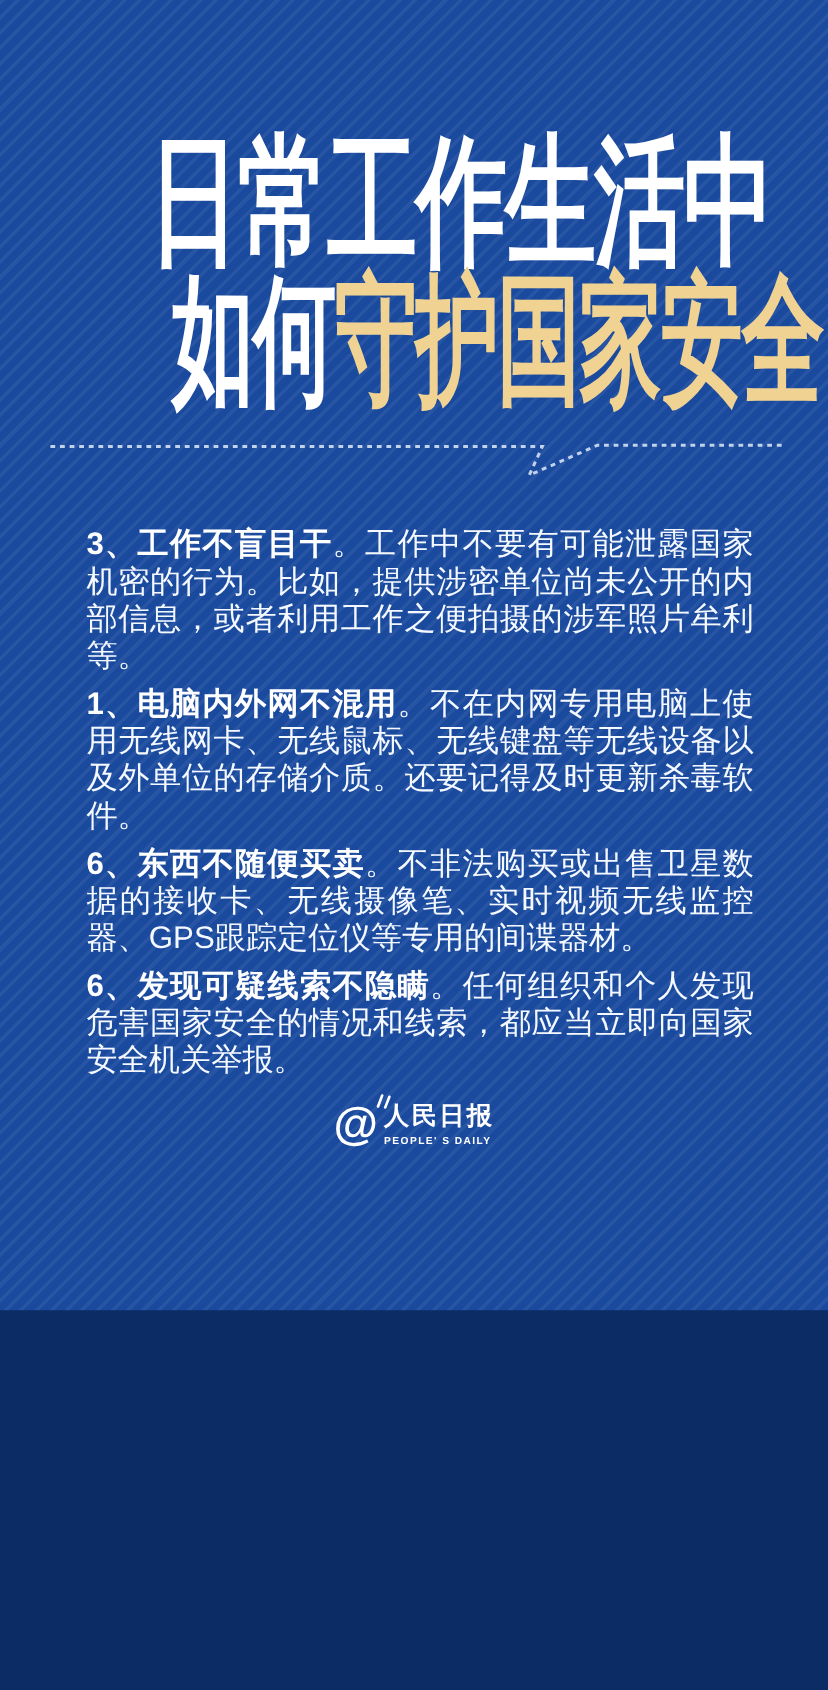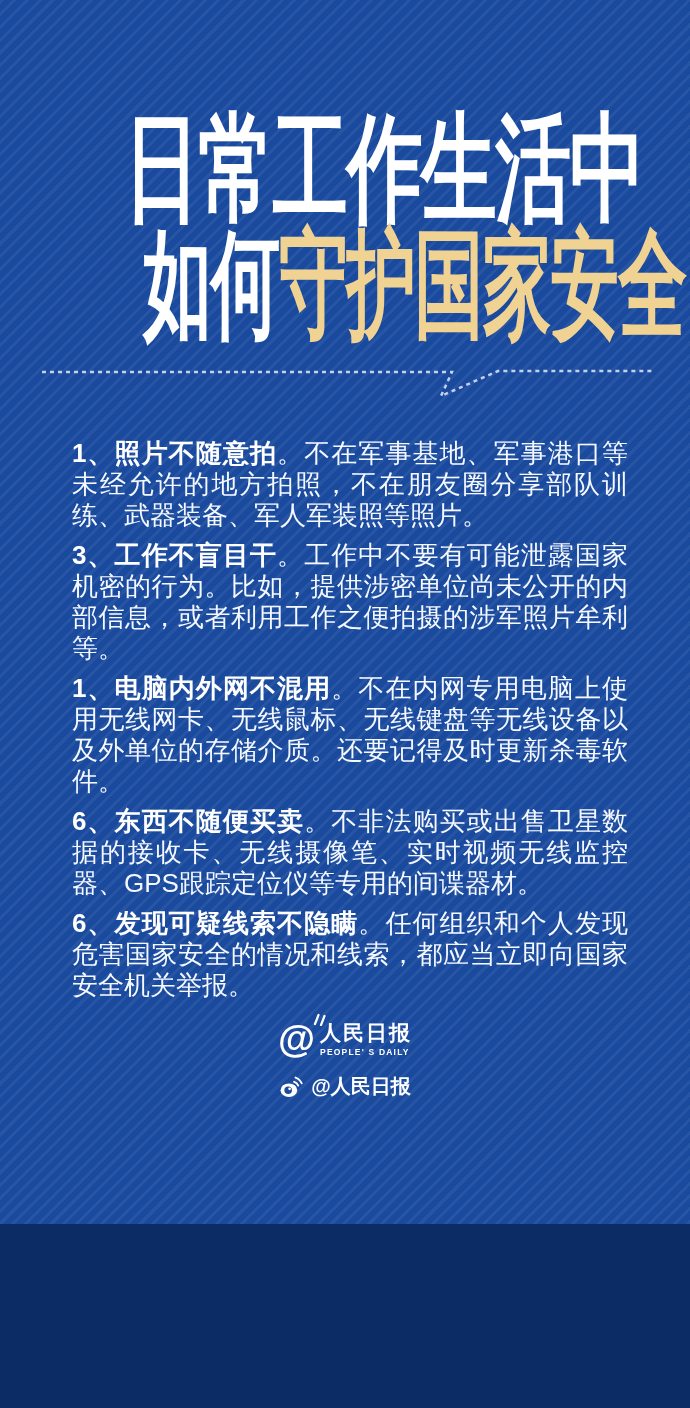--- a/index.html
+++ b/index.html
@@ -1,20 +1,20 @@
 <!DOCTYPE html>
 <html style="--background: #1a4a9e; --stripe: rgba(255,255,255,0.06); --title-white: #ffffff; --title-gold: #f0d292; --body-text: #f4f8ff; --dash: #c3d2ec;"><head>
 <meta charset="utf-8">
 <style>
   * { box-sizing: border-box; margin: 0; padding: 0; }
   html,body { background:#0c2c66; }
   .poster {
     position: relative;
     width: 690px;
-    height: 1224px;
+    height: 1092px;
     margin: 0 auto;
     overflow: hidden;
     background-color: var(--background, #1a4a9e);
     background-image: repeating-linear-gradient(135deg,
       var(--stripe, rgba(255,255,255,0.06)) 0px,
       var(--stripe, rgba(255,255,255,0.06)) 3px,
       transparent 3px,
       transparent 9px);
     font-family: "Liberation Sans", "DejaVu Sans", sans-serif;
   }
@@ -99,44 +99,33 @@
   <div class="titles">
     <div class="title-line title-line1">日常工作生活中</div>
     <div class="title-line title-line2"><span>如何</span><span class="gold">守护国家安全</span></div>
   </div>
 
   <svg class="separator" width="690" height="42" viewBox="0 0 690 42">
     <path d="M42 14 H452 L441 38 L498 13 H652" fill="none" stroke="#c3d2ec" stroke-width="2.5" stroke-dasharray="4 4"></path>
   </svg>
 
   <div class="rules">
-    <p class="rule"><b>1、照片不随意拍</b><span>。不在军事基地、军事港口等未经允许的地方拍照，不在朋友圈分享部队训练、武器装备、军人军装照等照片。</span></p>
     <p class="rule"><b>3、工作不盲目干</b><span>。工作中不要有可能泄露国家机密的行为。比如，提供涉密单位尚未公开的内部信息，或者利用工作之便拍摄的涉军照片牟利等。</span></p>
     <p class="rule"><b>1、电脑内外网不混用</b><span>。不在内网专用电脑上使用无线网卡、无线鼠标、无线键盘等无线设备以及外单位的存储介质。还要记得及时更新杀毒软件。</span></p>
     <p class="rule"><b>6、东西不随便买卖</b><span>。不非法购买或出售卫星数据的接收卡、无线摄像笔、实时视频无线监控器、GPS跟踪定位仪等专用的间谍器材。</span></p>
     <p class="rule"><b>6、发现可疑线索不隐瞒</b><span>。任何组织和个人发现危害国家安全的情况和线索，都应当立即向国家安全机关举报。</span></p>
   </div>
 
   <div class="pd-logo">
     <div class="pd-atwrap">
       <span class="pd-at">@</span>
       <svg class="pd-ticks" width="15" height="13" viewBox="0 0 15 13">
         <path d="M3 11 L6.5 2 M9 12 L12.5 3" stroke="#ffffff" stroke-width="2.2" stroke-linecap="round" fill="none"></path>
       </svg>
     </div>
     <div class="pd-right">
       <div class="pd-cn">人民日报</div>
       <div class="pd-en">PEOPLE' S DAILY</div>
     </div>
   </div>
 
-  <div class="weibo-row">
-    <svg width="25" height="25" viewBox="0 0 24 24">
-      <ellipse cx="9.5" cy="15.5" rx="8" ry="6.5" fill="#ffffff"></ellipse>
-      <circle cx="8.8" cy="15.5" r="3.6" fill="#1a4a9e"></circle>
-      <circle cx="10.2" cy="14.2" r="1.3" fill="#ffffff"></circle>
-      <path d="M14.5 7.5 a6 6 0 0 1 4 3.6" stroke="#ffffff" stroke-width="1.8" fill="none" stroke-linecap="round"></path>
-      <path d="M15.8 3.4 a10 10 0 0 1 6 5.6" stroke="#ffffff" stroke-width="1.8" fill="none" stroke-linecap="round"></path>
-    </svg>
-    <span>@人民日报</span>
-  </div>
 
 </div>
 
 </body></html>

